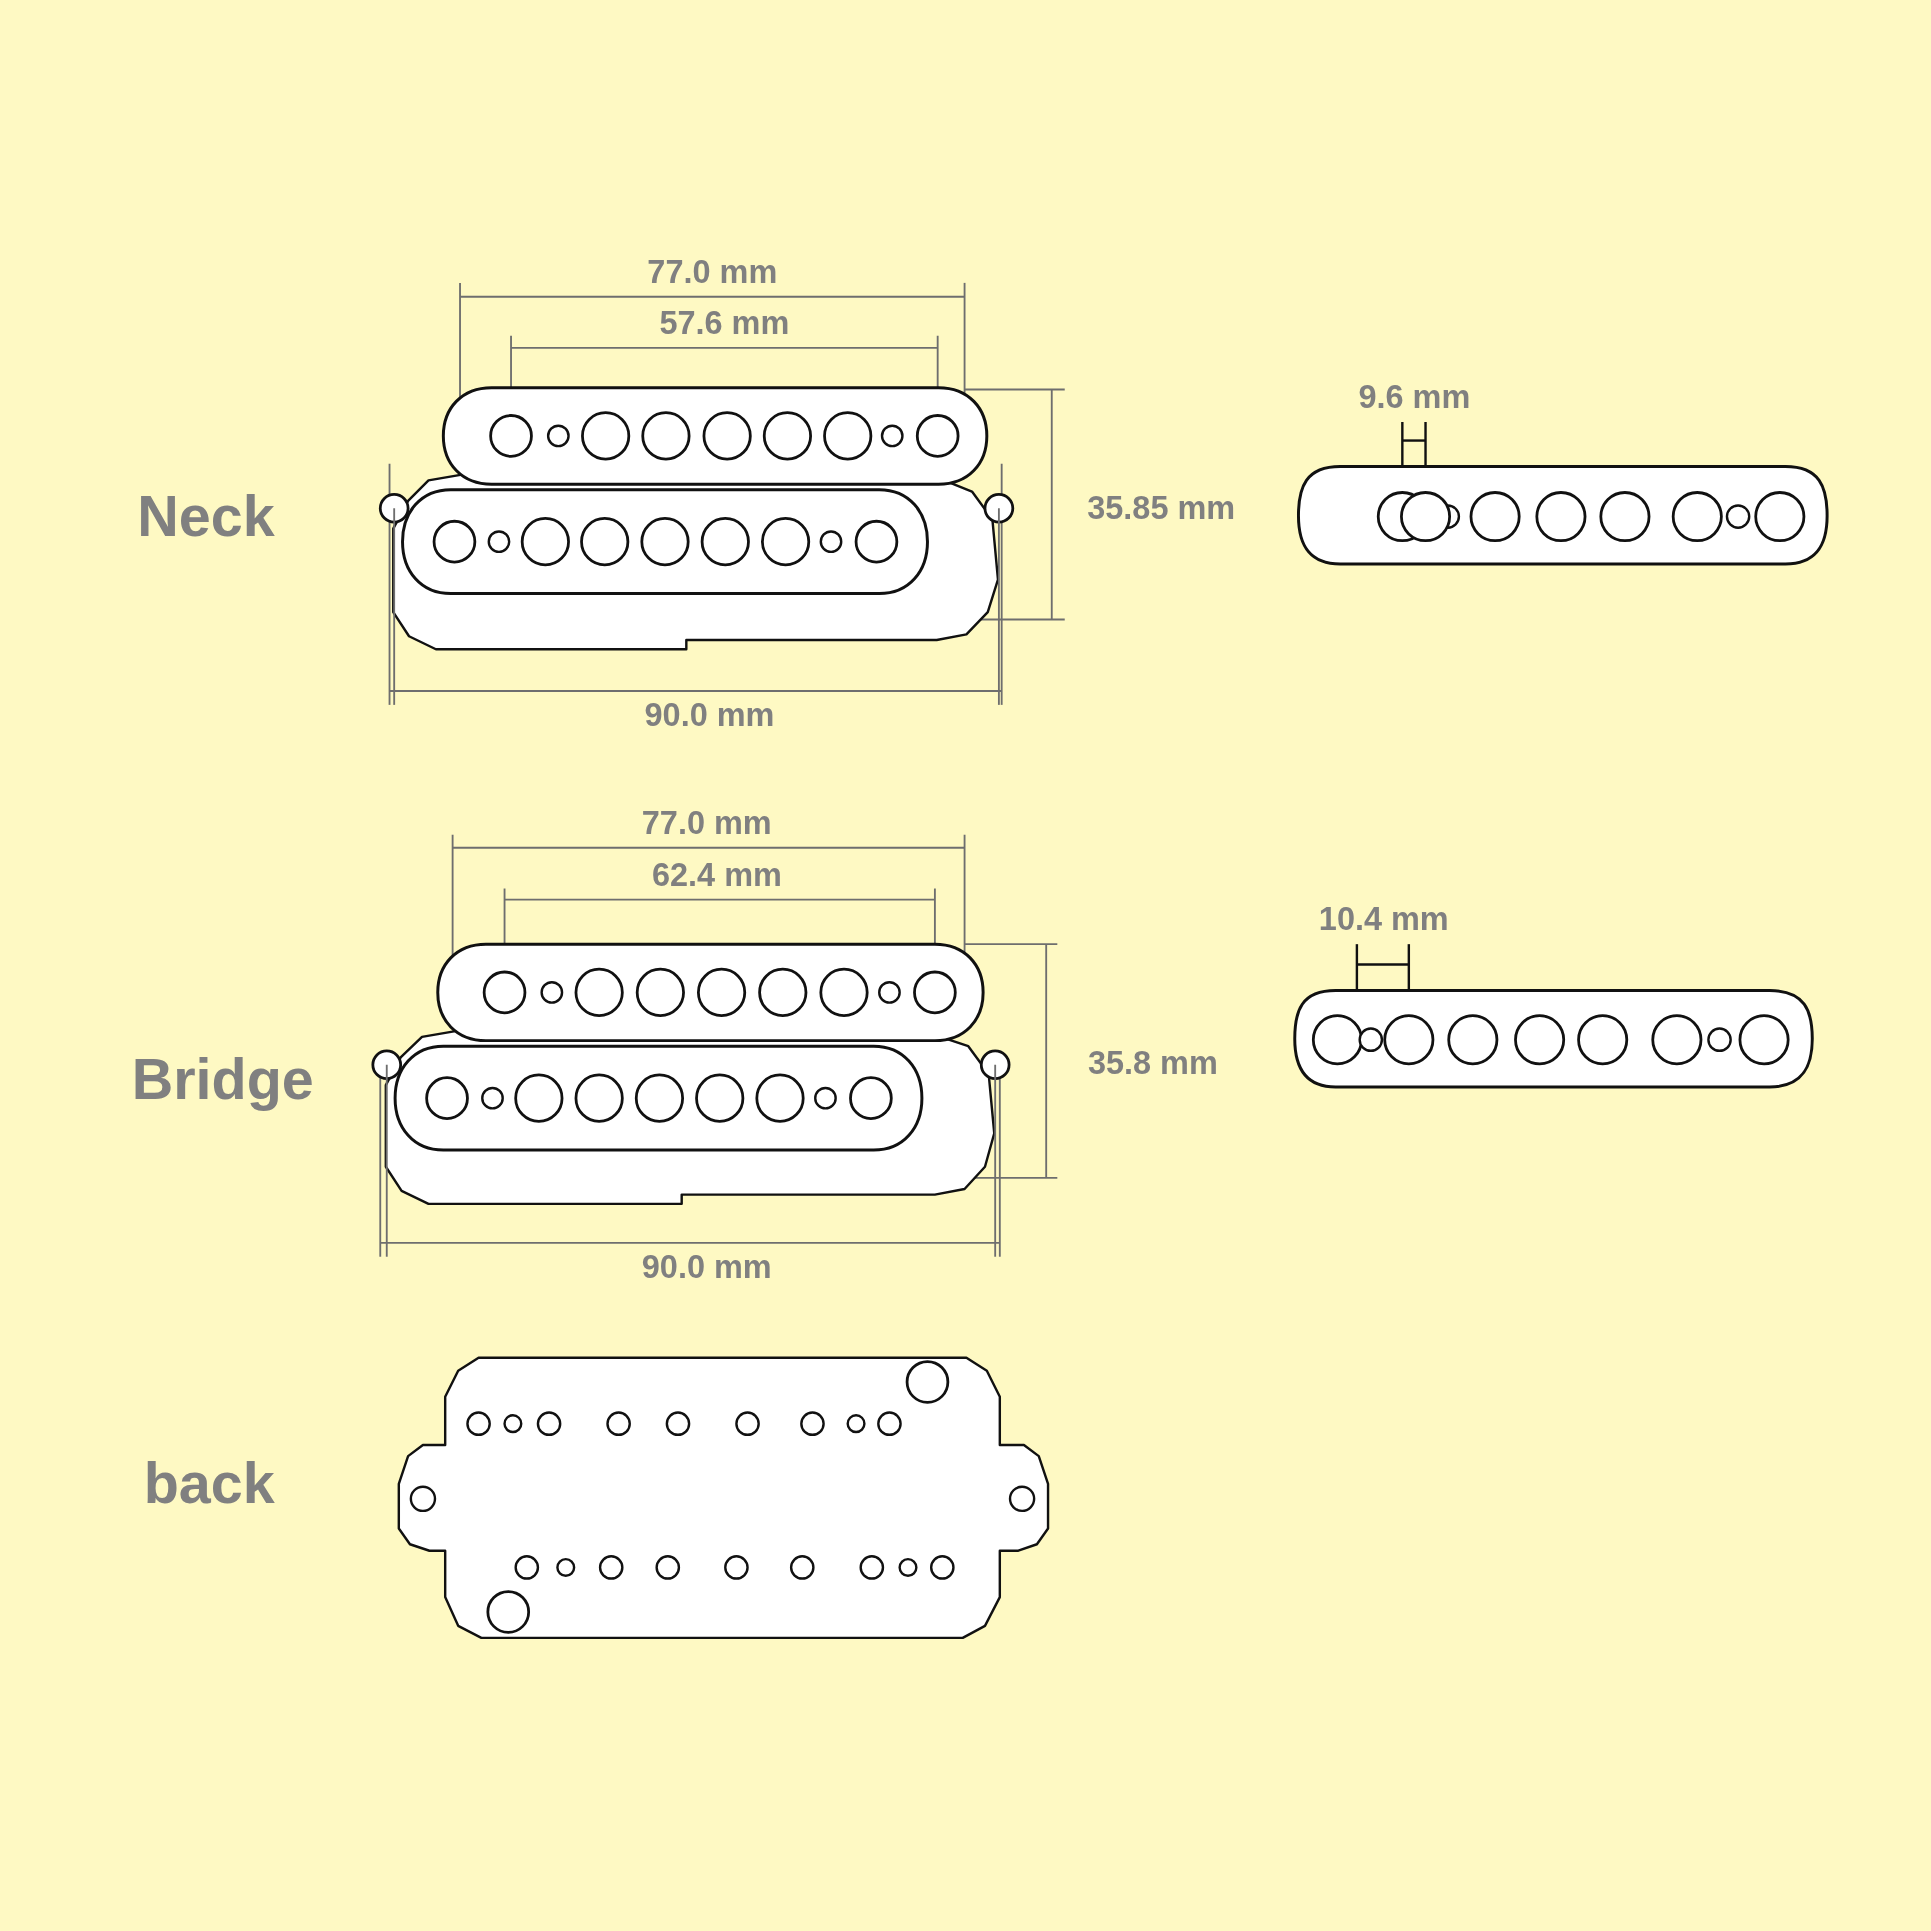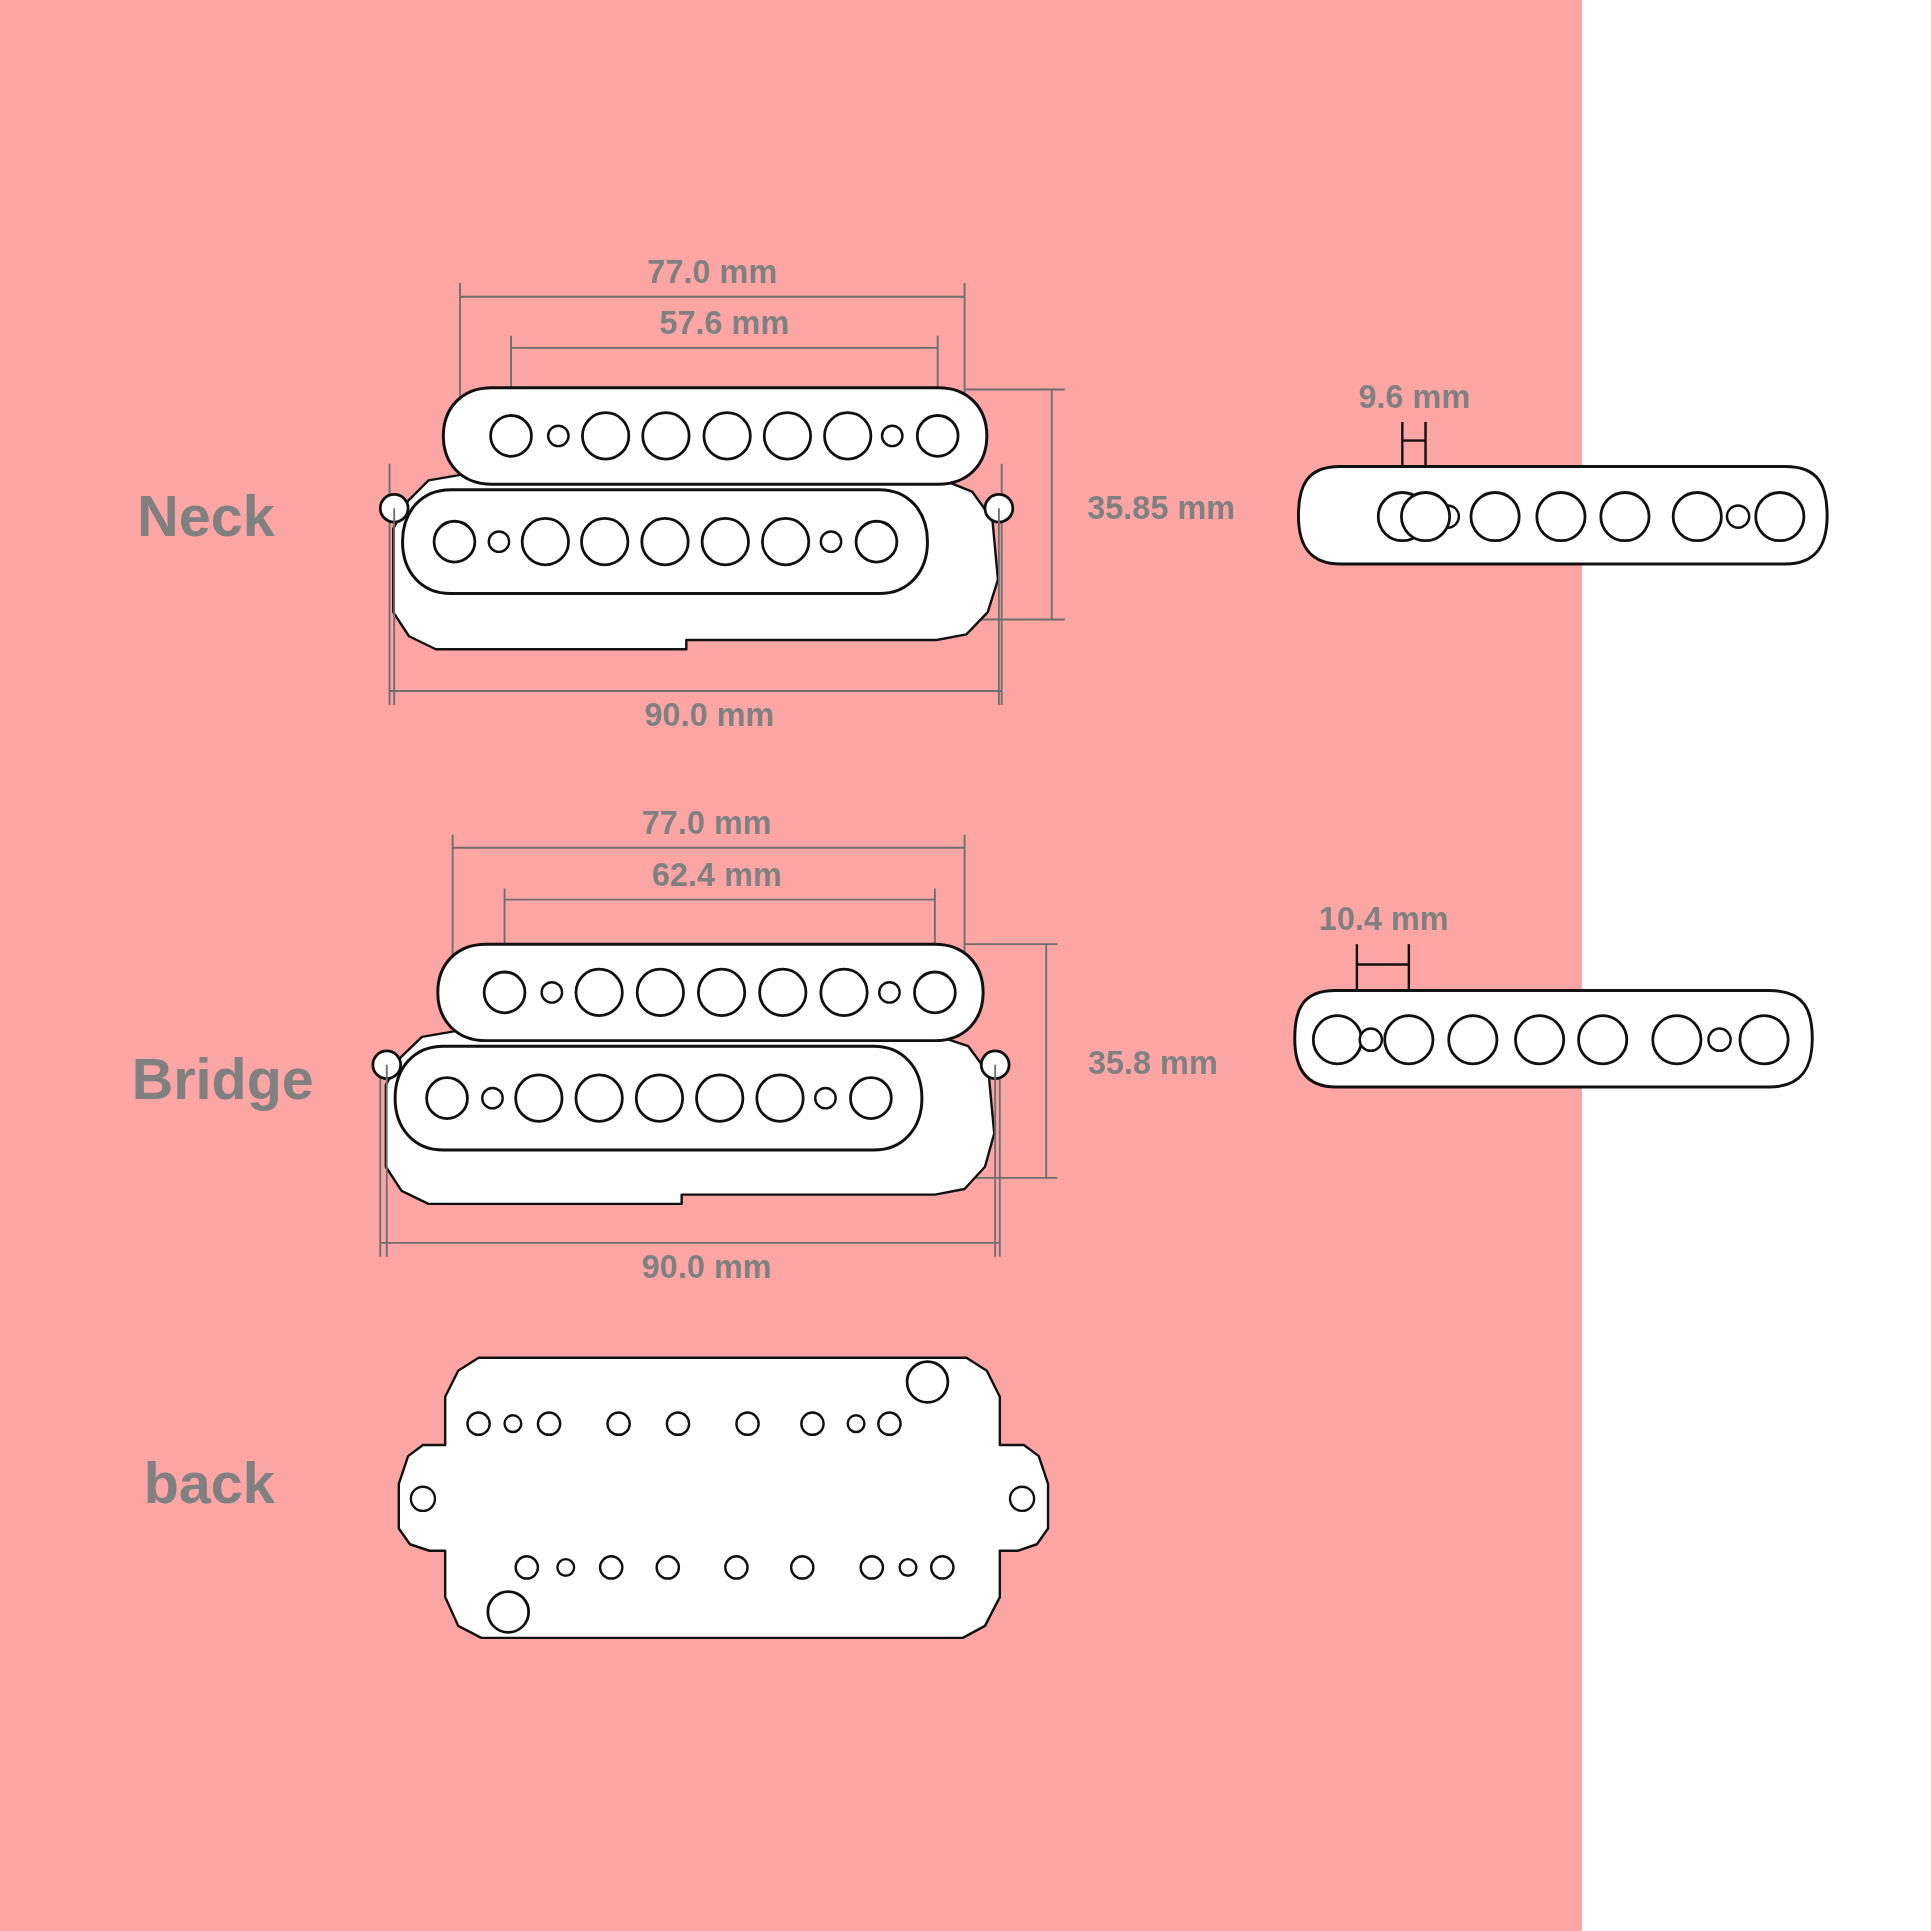--- a/index.html
+++ b/index.html
@@ -8,23 +8,23 @@
     background: #ffffff;
   }
   body {
     width: 1931px;
     height: 1931px;
     font-family: "Liberation Sans", sans-serif;
     overflow: hidden;
   }
   #sheet {
     position: relative;
-    width: 1582px;
+    width: 1931px;
     height: 1931px;
-    background: #fca5a5;
+    background: #fef9c3;
   }
   svg.drawing {
     position: absolute;
     top: 0;
     left: 0;
     width: 1931px;
     height: 1931px;
   }
   .view-label {
     fill: #808080;

